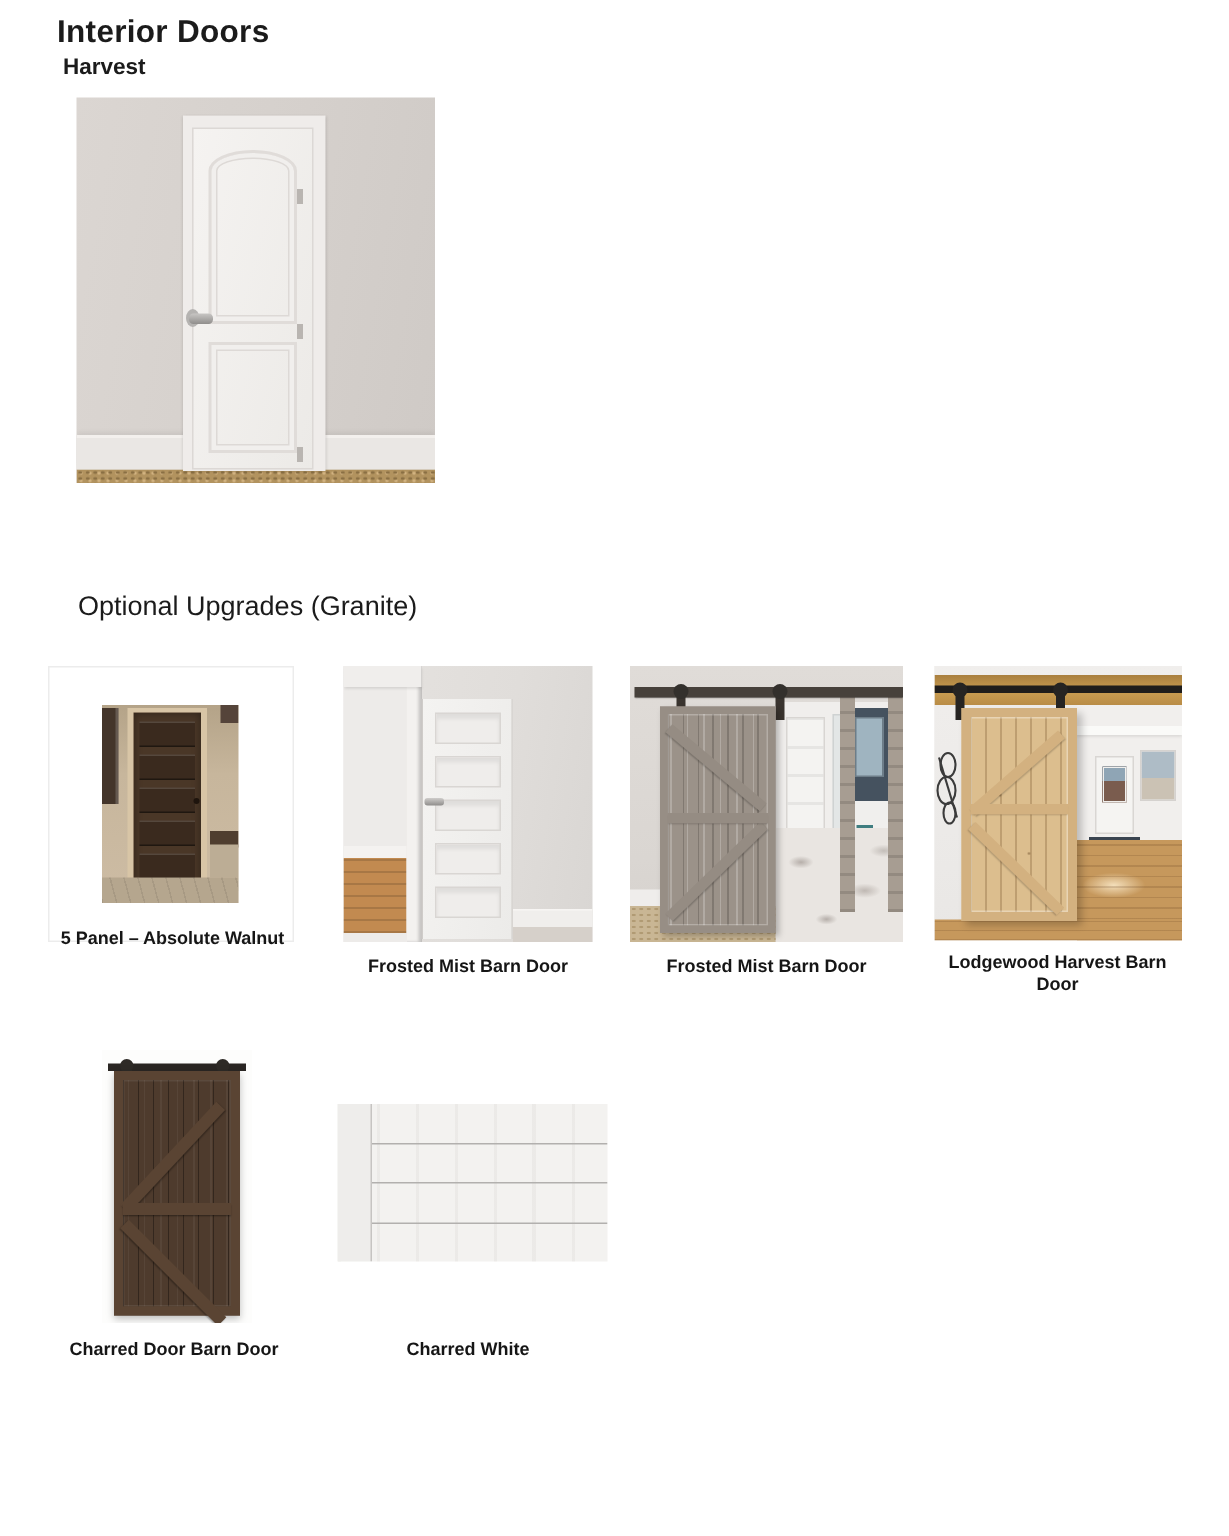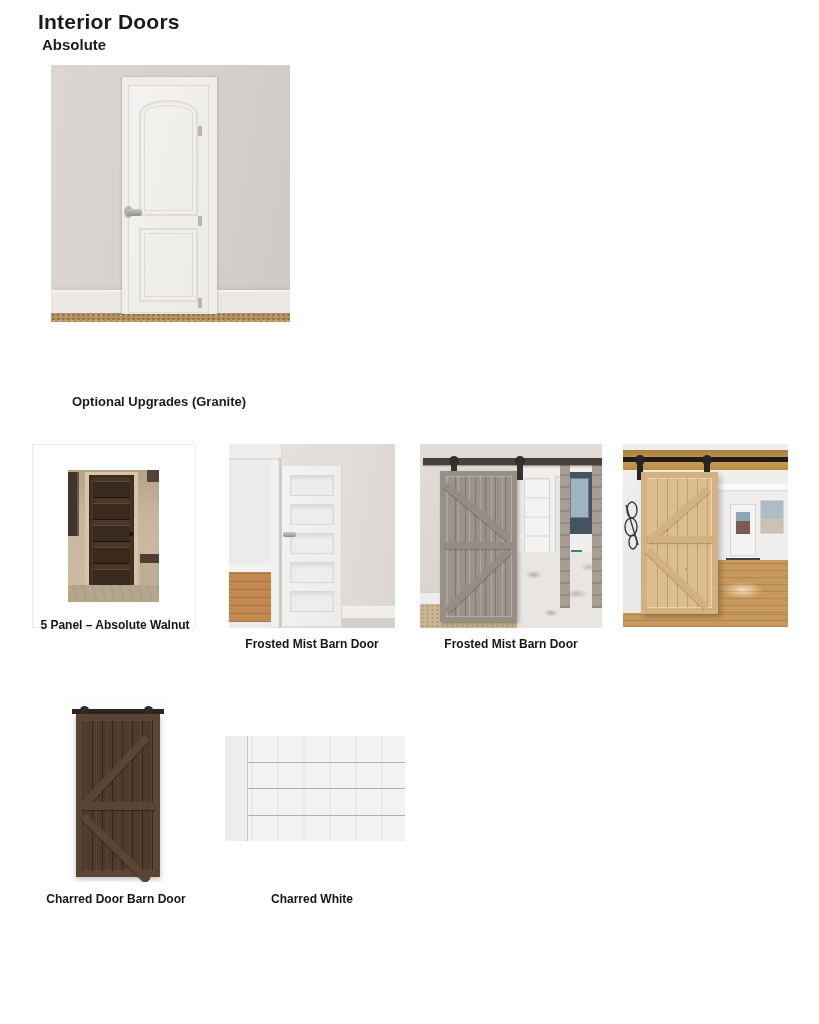--- a/index.html
+++ b/index.html
@@ -7,21 +7,21 @@
   .page {
     position:relative; width:819px; height:1024px; margin:0 auto;
     background:#ffffff; overflow:hidden;
     font-family:"Liberation Sans", sans-serif; color:#1b1b1b;
   }
   .abs { position:absolute; }
 
   
   .title   { left:38px;  top:10px;  font-size:21px; font-weight:800; letter-spacing:.2px; }
   .h-std   { left:42px;  top:36px;  font-size:15px; font-weight:700; }
-  .h-upg   { left:72px;  top:394px; font-size:13px; font-weight:700; }
+  .h-upg   { left:52px;  top:394px; font-size:18px; font-weight:400; }
 
   .caption { font-size:12px; font-weight:700; text-align:center; line-height:15px; color:#161616; }
   .cap1 { left:51px;  top:330px; width:226px; }
   .capA { left:24px;  top:618px; width:182px; }
   .capB { left:229px; top:637px; width:166px; }
   .capC { left:420px; top:637px; width:182px; }
   .capD { left:625px; top:634px; width:160px; }
   .capE { left:26px;  top:892px; width:180px; }
   .capF { left:222px; top:892px; width:180px; }
 
@@ -176,21 +176,21 @@
   .pF .stile { left:0; top:0; width:23px; height:105px; background:#eeedeb; border-right:1px solid #c6c4c2; }
   .pF .gap { left:23px; right:0; height:1px; background:#b2b0ae; }
   .pF .g1 { top:26px; } .pF .g2 { top:52px; } .pF .g3 { top:79px; }
 </style>
 </head>
 <body>
 
 <div class="page">
 
   <h1 class="abs title">Interior Doors</h1>
-  <h2 class="abs h-std">Absolute</h2>
+  <h2 class="abs h-std">Harvest</h2>
 
   <div class="abs p1">
     <div class="abs carpet"></div>
     <div class="abs base"></div>
     <div class="abs frame">
       <div class="abs slab">
         <div class="abs arch"></div>
         <div class="abs bpanel"></div>
         <div class="abs rosette"></div>
         <div class="abs lever"></div>
@@ -293,20 +293,21 @@
     <div class="abs beam"></div>
     <div class="abs rail"></div>
     <div class="abs hang hd1"></div>
     <div class="abs hang hd2"></div>
     <div class="abs door">
       <div class="abs diag d1"></div>
       <div class="abs diag d2"></div>
       <div class="abs mid"></div>
     </div>
   </div>
+  <div class="abs caption capD">Lodgewood Harvest Barn Door</div>
 
   <div class="abs pE">
     <div class="abs rail"></div>
     <div class="abs hang he1"></div>
     <div class="abs hang he2"></div>
     <div class="abs door">
       <div class="abs diag d1"></div>
       <div class="abs diag d2"></div>
       <div class="abs mid"></div>
     </div>

